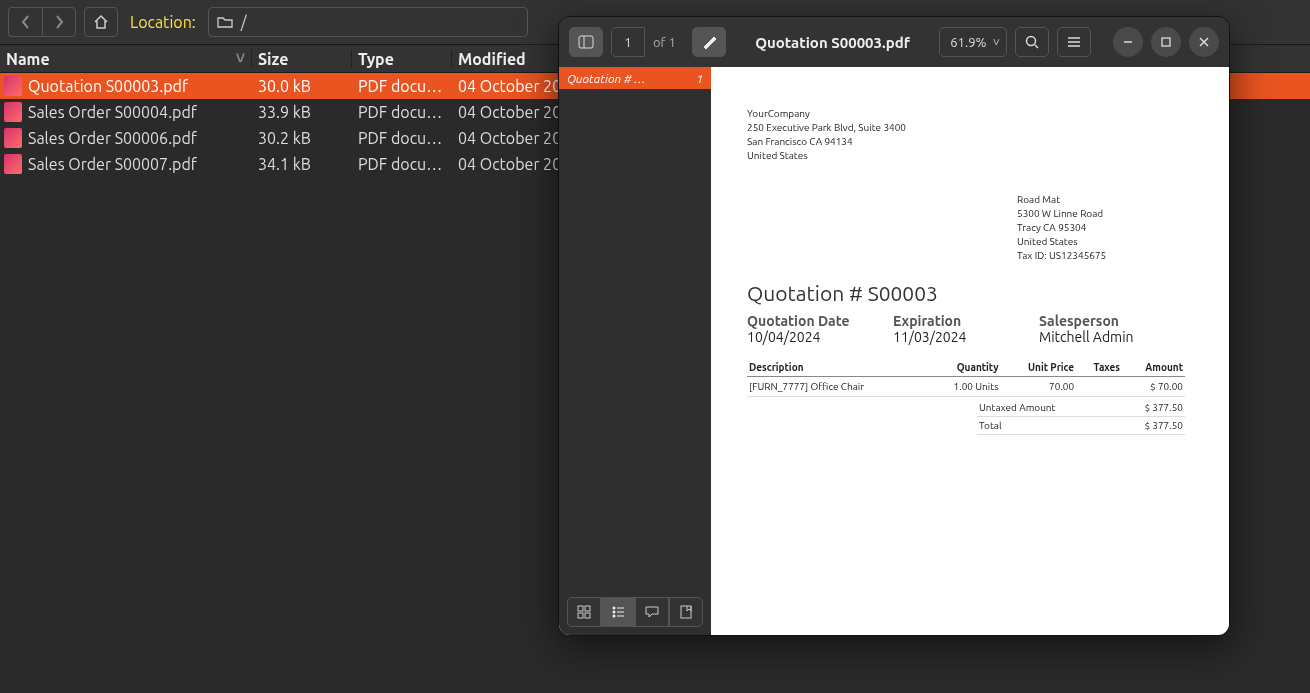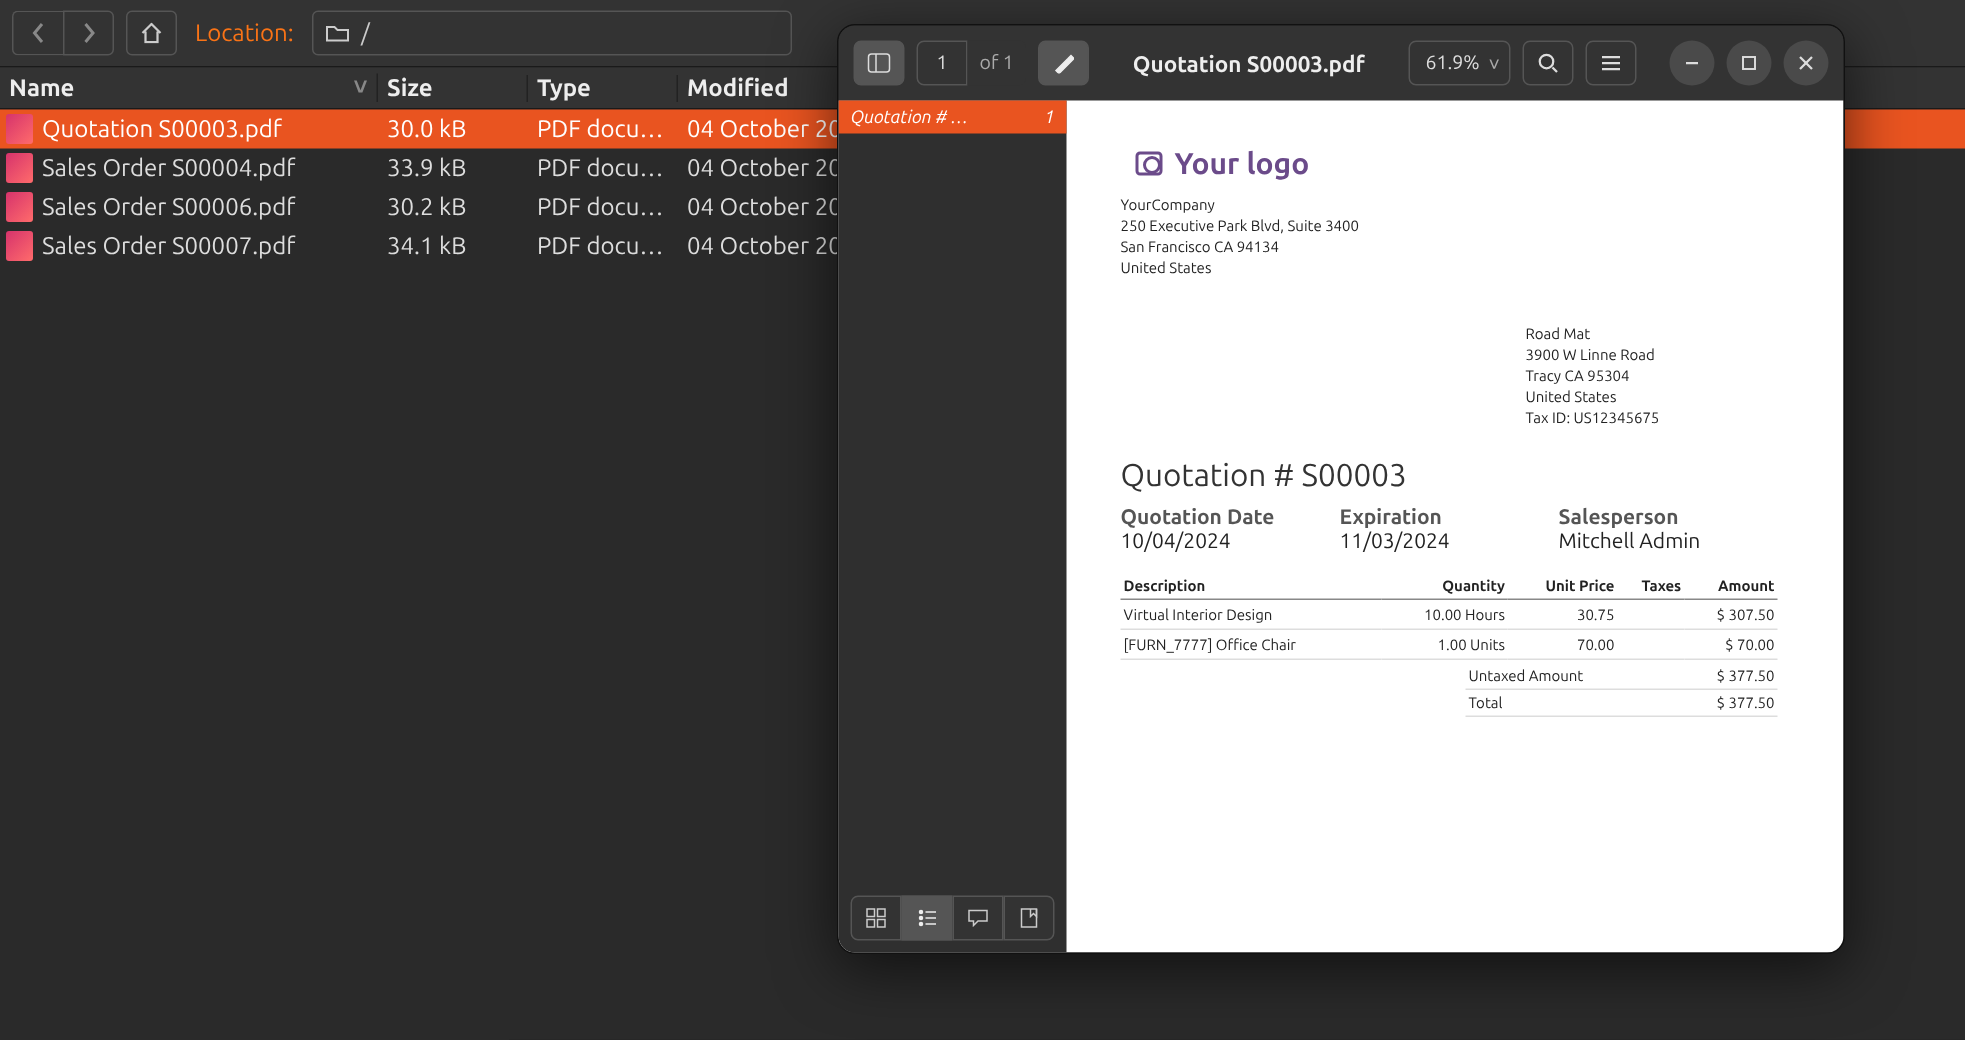--- a/index.html
+++ b/index.html
@@ -2,21 +2,21 @@
 <html><head>
 <meta charset="utf-8">
 <style>
   * { box-sizing: border-box; }
   html, body { margin:0; padding:0; width:1310px; height:693px; background:#222; font-family: "Ubuntu", "Segoe UI", sans-serif; color:#ddd; overflow:hidden;}
   .fm { position:absolute; left:0; top:0; width:1310px; height:693px; background:#2a2a2a; }
   .fm-toolbar { height:45px; background:#333; display:flex; align-items:center; padding:0 8px; gap:8px; border-bottom:1px solid #1a1a1a;}
   .tbtn { width:34px; height:30px; border:1px solid #555; border-radius:4px; display:flex; align-items:center; justify-content:center; color:#aaa; background:#333;}
   .tbtn.group-l { border-radius:4px 0 0 4px; border-right:none;}
   .tbtn.group-r { border-radius:0 4px 4px 0;}
-  .loc-label { color:#f97316; padding:0 4px;}
+  .loc-label { color:#fde047; padding:0 4px;}
   .loc-box { flex:0 0 auto; width:320px; height:30px; border:1px solid #555; border-radius:4px; display:flex; align-items:center; padding:0 8px; gap:8px; color:#ccc;}
   .fm-headers { height:28px; background:#333; display:flex; align-items:center; border-bottom:1px solid #1a1a1a; font-weight:bold; color:#eee;}
   .col-name {width:252px; padding-left:6px; display:flex; align-items:center; justify-content:space-between; border-right:1px solid #222;}
   .col-size {width:100px; padding-left:6px; border-right:1px solid #222;}
   .col-type {width:100px; padding-left:6px; border-right:1px solid #222;}
   .col-mod  {flex:1; padding-left:6px;}
   .fm-row { height:26px; display:flex; align-items:center; color:#ddd;}
   .fm-row.sel { background:#e95420; color:#fff;}
   .pdf-icon { width:18px; height:20px; margin:0 6px 0 4px; background:linear-gradient(135deg,#d6336c 0%,#ff6b6b 100%); border-radius:2px; display:flex; align-items:center; justify-content:center; font-size:7px; color:white; font-weight:bold; letter-spacing:-0.5px;}
   .cell-name{width:252px; display:flex; align-items:center; overflow:hidden; white-space:nowrap;}
@@ -227,33 +227,29 @@
         <div class="vbtn">
             <svg width="14" height="14">
               <rect x="2" y="1" width="10" height="12" stroke="#ccc" fill="none"></rect>
               <path d="M8 1 V6 L10 4 L12 6 V1" stroke="#ccc" fill="none"></path>
             </svg>
           </div>
       </div>
     </div>
     <div class="page-area">
       <div class="page">
-        <div class="logo">
-            <span class="cam"></span>
-            <span>Your logo</span>
-          </div>
         <div class="addr">
           <div>YourCompany</div>
           <div>250 Executive Park Blvd, Suite 3400</div>
           <div>San Francisco CA 94134</div>
           <div>United States</div>
         </div>
         <div class="cust">
           <div>Road Mat</div>
-          <div>3900 W Linne Road</div>
+          <div>5300 W Linne Road</div>
           <div>Tracy CA 95304</div>
           <div>United States</div>
           <div>Tax ID: US12345675</div>
         </div>
         <div class="doc-title">Quotation # S00003</div>
         <div class="meta">
           <div>
               <div class="lab">Quotation Date</div>
               <div>10/04/2024</div>
             </div>
@@ -270,27 +266,20 @@
           <thead>
               <tr>
             <th>Description</th>
             <th class="r">Quantity</th>
             <th class="r">Unit Price</th>
             <th class="r">Taxes</th>
             <th class="r">Amount</th>
           </tr>
             </thead>
           <tbody id="lines-body">
-              <tr>
-                <td>Virtual Interior Design</td>
-                <td class="r">10.00 Hours</td>
-                <td class="r">30.75</td>
-                <td class="r"></td>
-                <td class="r">$ 307.50</td>
-              </tr>
               <tr>
                 <td>[FURN_7777] Office Chair</td>
                 <td class="r">1.00 Units</td>
                 <td class="r">70.00</td>
                 <td class="r"></td>
                 <td class="r">$ 70.00</td>
               </tr>
             </tbody>
         </table>
         <div class="totals">

